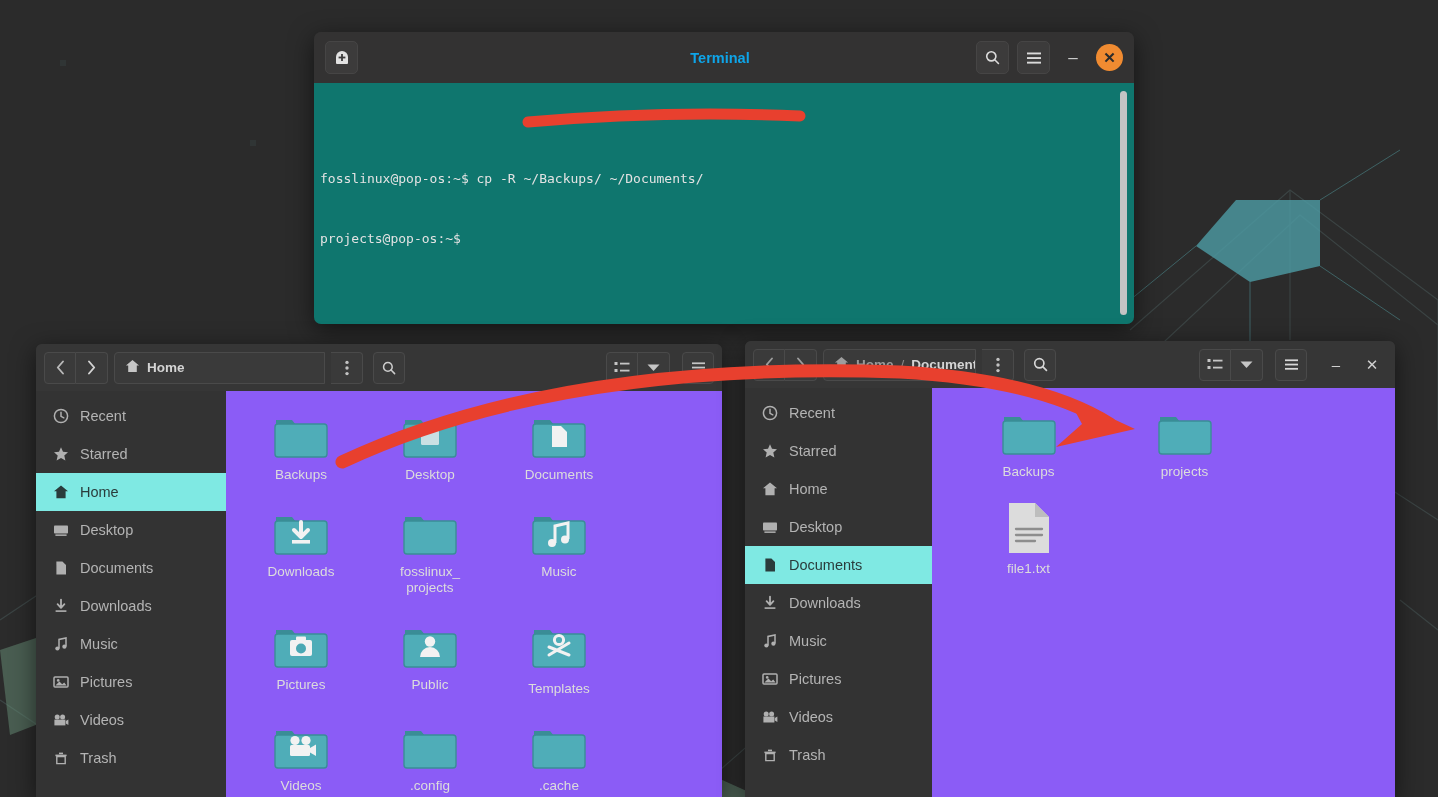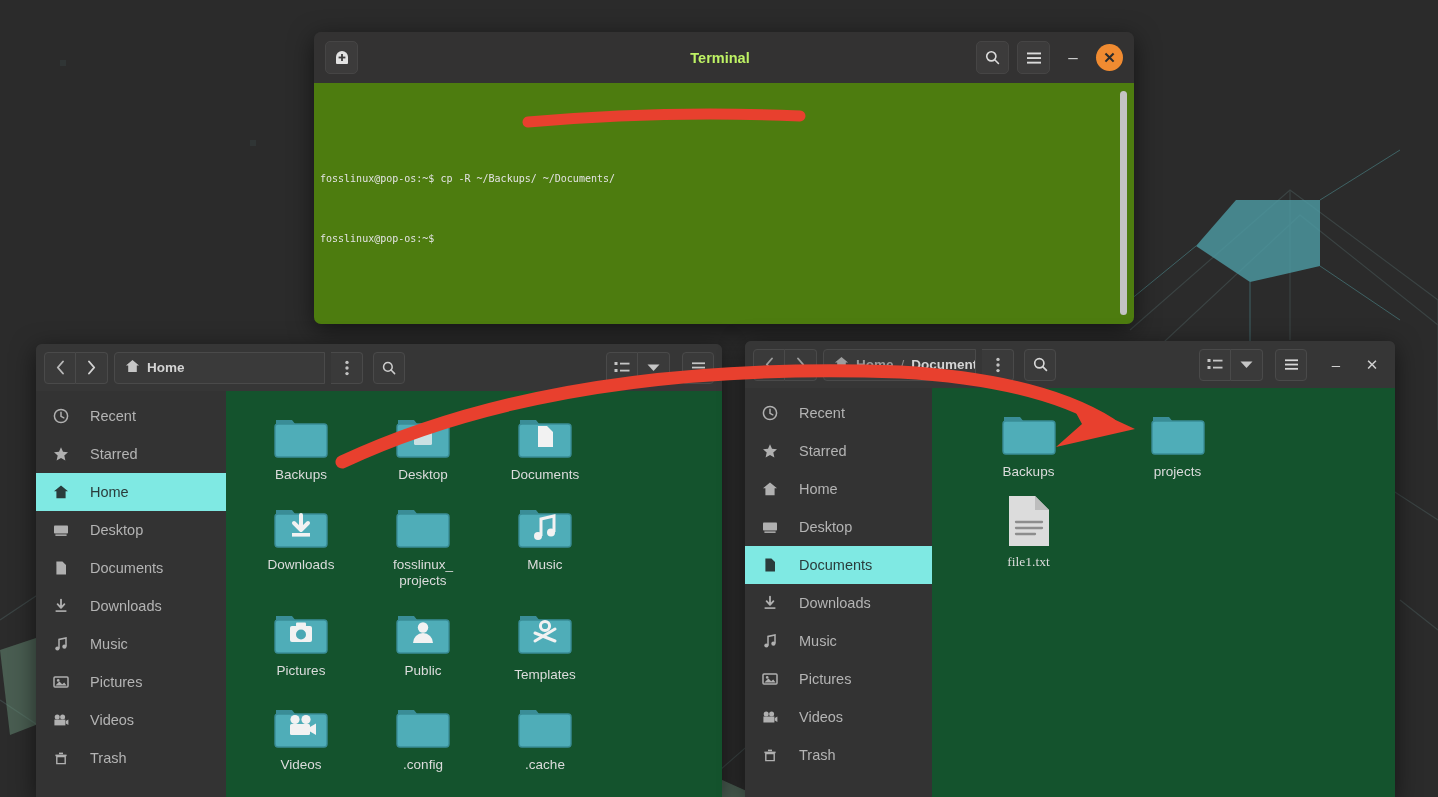--- a/index.html
+++ b/index.html
@@ -60,21 +60,21 @@
     color: #d8d8d8;
     border: 1px solid #464545;
     cursor: pointer;
   }
   #terminal-title {
     position: absolute;
     left: 0; right: 8px;
     text-align: center;
     font-size: 14.5px;
     font-weight: bold;
-    color: #bef264;
+    color: #0ea5e9;
     pointer-events: none;
   }
   #terminal-right-btns {
     margin-left: auto;
     display: flex;
     align-items: center;
     gap: 8px;
     z-index: 2;
   }
   .tb-minimize {
@@ -87,24 +87,24 @@
     border-radius: 50%;
     background: #f08b31;
     color: #2b2b2b;
     display: flex; align-items: center; justify-content: center;
     font-size: 15px; font-weight: bold;
     cursor: pointer;
   }
   #terminal-body {
     position: relative;
     height: 241px;
-    background: #4d7c0f;
+    background: #0f766e;
     padding: 6px 8px 0 4px;
     font-family: "DejaVu Sans Mono", monospace;
-    font-size: 10px;
+    font-size: 13px;
     line-height: 20px;
     color: #e3e3e3;
     white-space: pre;
   }
   #terminal-scrollbar {
     position: absolute;
     right: 7px;
     top: 8px;
     width: 7px;
     height: 224px;
@@ -171,48 +171,49 @@
   .fm-body { display: flex; }
 
   .sidebar {
     background: #333333;
     padding-top: 6px;
     flex-shrink: 0;
   }
   .side-item {
     display: flex;
     align-items: center;
-    gap: 21px;
+    gap: 11px;
     height: 38px;
     padding-left: 16px;
     color: #b4b4b4;
     font-size: 14.5px;
     cursor: pointer;
   }
   .side-item.active {
     background: #7fe9e3;
     color: #2a3c3c;
   }
   .side-item.active .side-ico { color: #2a3c3c; }
   .side-ico {
     width: 17px; height: 17px;
     display: flex; align-items: center; justify-content: center;
     color: #b0b0b0;
     flex-shrink: 0;
   }
 
   .content {
     flex: 1;
-    background: #14532d;
+    background: #8b5cf6;
     padding: 14px 10px 0 14px;
     display: flex;
     flex-wrap: wrap;
     align-content: flex-start;
     position: relative;
     overflow: hidden;
+    gap: 7px;
   }
   .file-item {
     width: 122px;
     display: flex;
     flex-direction: column;
     align-items: center;
     margin-bottom: 12px;
     cursor: pointer;
   }
   .file-icon-wrap {
@@ -333,21 +334,21 @@
           </svg>
         </div>
         <div class="tb-minimize">–</div>
         <div class="tb-close">✕</div>
       </div>
     </div>
 
     <div id="terminal-body">
       <div style="padding-left:2px;">
         <div>fosslinux@pop-os:~$ cp -R ~/Backups/ ~/Documents/</div>
-        <div>fosslinux@pop-os:~$ </div>
+        <div>projects@pop-os:~$ </div>
       </div>
       <div id="terminal-scrollbar"></div>
     </div>
   </div>
 
   <div class="window" id="fm1">
     <div class="fm-header">
       <div class="nav-group">
         <div class="hdr-btn">
           <svg width="9" height="15" viewBox="0 0 9 15">
@@ -856,21 +857,21 @@
               <svg width="48" height="54" viewBox="0 0 48 54">
                 <path d="M4 2 h26 l14 14 v36 h-40 Z" fill="#dcdcdc"></path>
                 <path d="M30 2 L44 16 h-14 Z" fill="#bdbdbd"></path>
                 <g stroke="#8d8d8d" stroke-width="2.3" stroke-linecap="round">
                   <line x1="11" y1="28" x2="37" y2="28"></line>
                   <line x1="11" y1="34" x2="37" y2="34"></line>
                   <line x1="11" y1="40" x2="30" y2="40"></line>
                 </g>
               </svg>
             </div>
-            <div class="file-label" style="white-space: pre-line; font-family: Liberation Serif, serif;">file1.txt</div>
+            <div class="file-label" style="white-space: pre-line;">file1.txt</div>
           </div>
         </div>
     </div>
   </div>
 
   <svg id="annotations" viewBox="0 0 1438 797">
     <path d="M528 122 Q665 110 800 116" stroke="#e8402e" stroke-width="11" fill="none" stroke-linecap="round"></path>
     <path d="M342 462 Q560 360 900 372 Q1040 380 1110 424" stroke="#e8402e" stroke-width="13" fill="none" stroke-linecap="round"></path>
     <polygon points="1135,429 1068,398 1082,424 1056,447" fill="#e8402e"></polygon>
   </svg>

